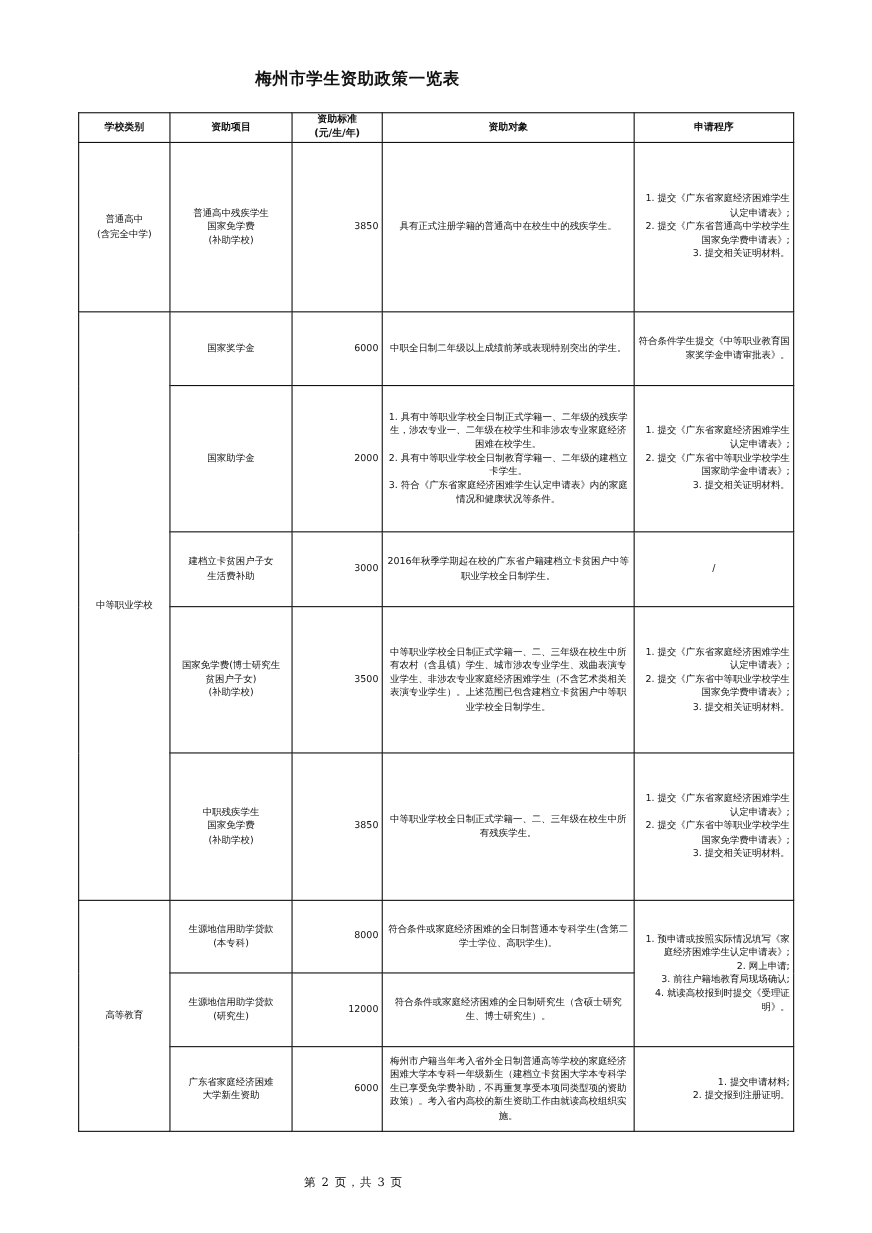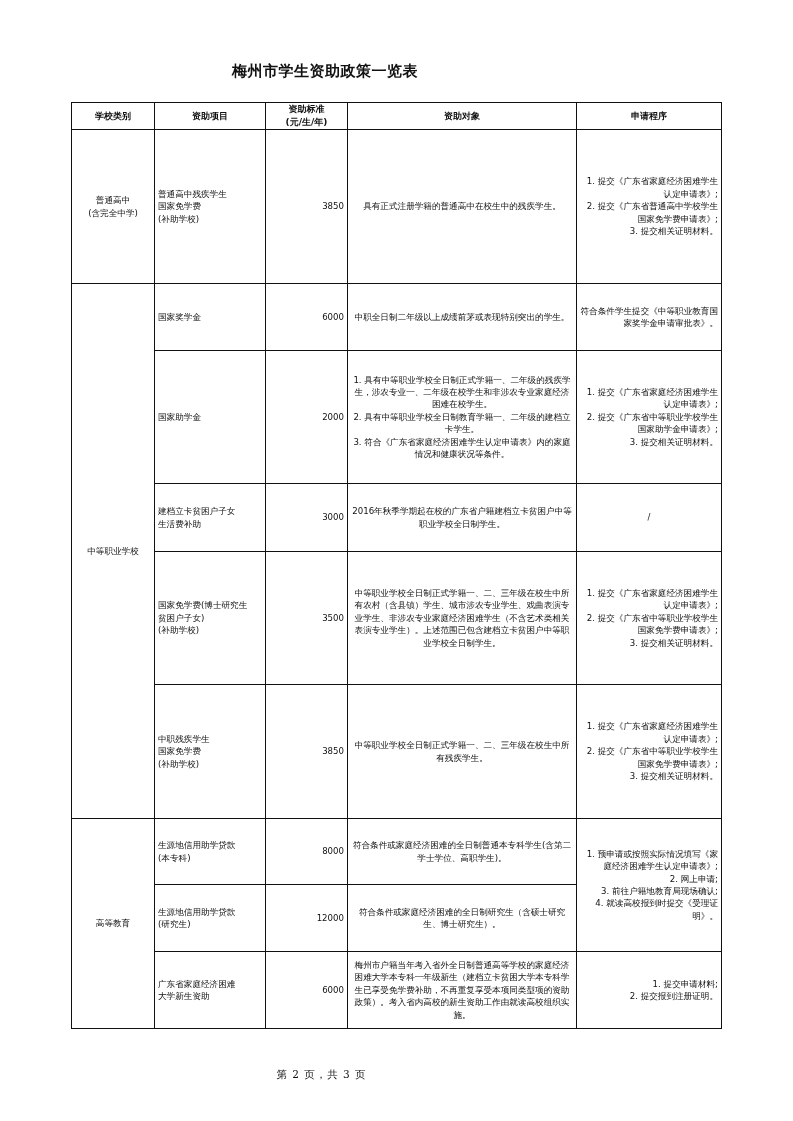--- a/index.html
+++ b/index.html
@@ -6,21 +6,21 @@
   body { width:793px; height:1121px; position:relative; overflow:hidden;
          font-family:"DejaVu Sans","Liberation Sans",sans-serif; color:#111; }
   .title { position:absolute; top:62px; left:0; width:650px; text-align:center;
            font-size:15px; font-weight:bold; letter-spacing:0.5px; }
   table.policy { position:absolute; left:71px; top:102px; border-collapse:collapse;
                  table-layout:fixed; width:650px; }
   table.policy td, table.policy th { border:1.3px solid #111; padding:0 3px;
                  font-size:8.6px; line-height:12.4px; vertical-align:middle; overflow:hidden; }
   table.policy th { font-weight:bold; text-align:center; font-size:9px; line-height:13px; }
   td.cat { text-align:center; font-weight:normal; font-size:9px; }
-  td.item { }
+  td.item { text-align:center; }
   td.amount { text-align:right; }
   td.target { text-align:center; padding-left:2px; }
   td.proc { text-align:right; padding-left:2px; }
   td.proc.center { text-align:center; }
   .line { display:block; white-space:pre-wrap; }
   .footer { position:absolute; top:1068px; left:0; width:643px; text-align:center;
             font-family:"DejaVu Serif","Liberation Serif",serif; font-size:10.5px; letter-spacing:1px; }
 </style>
 </head>
 <body>

